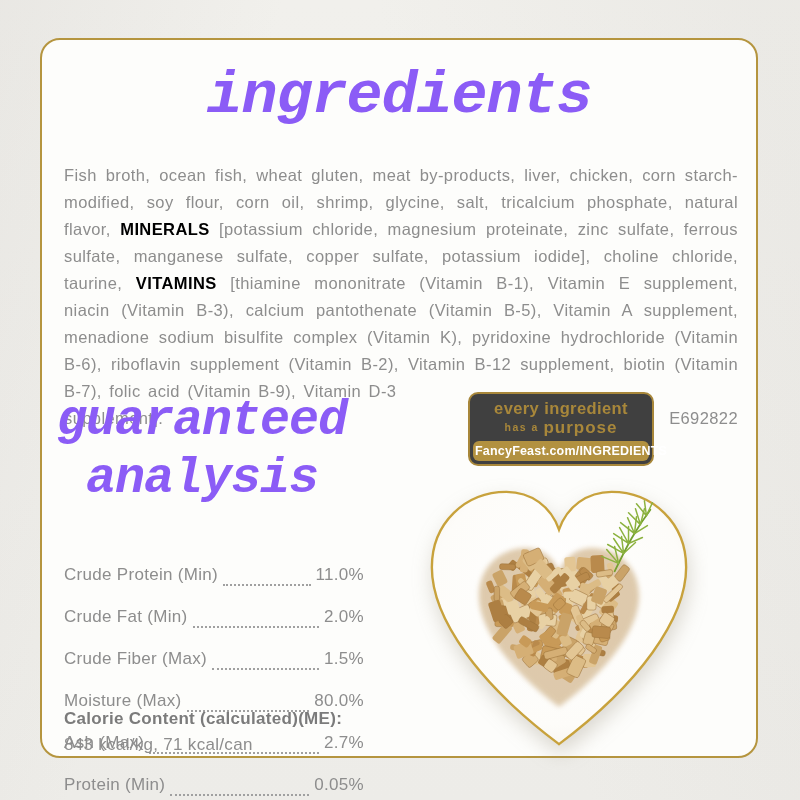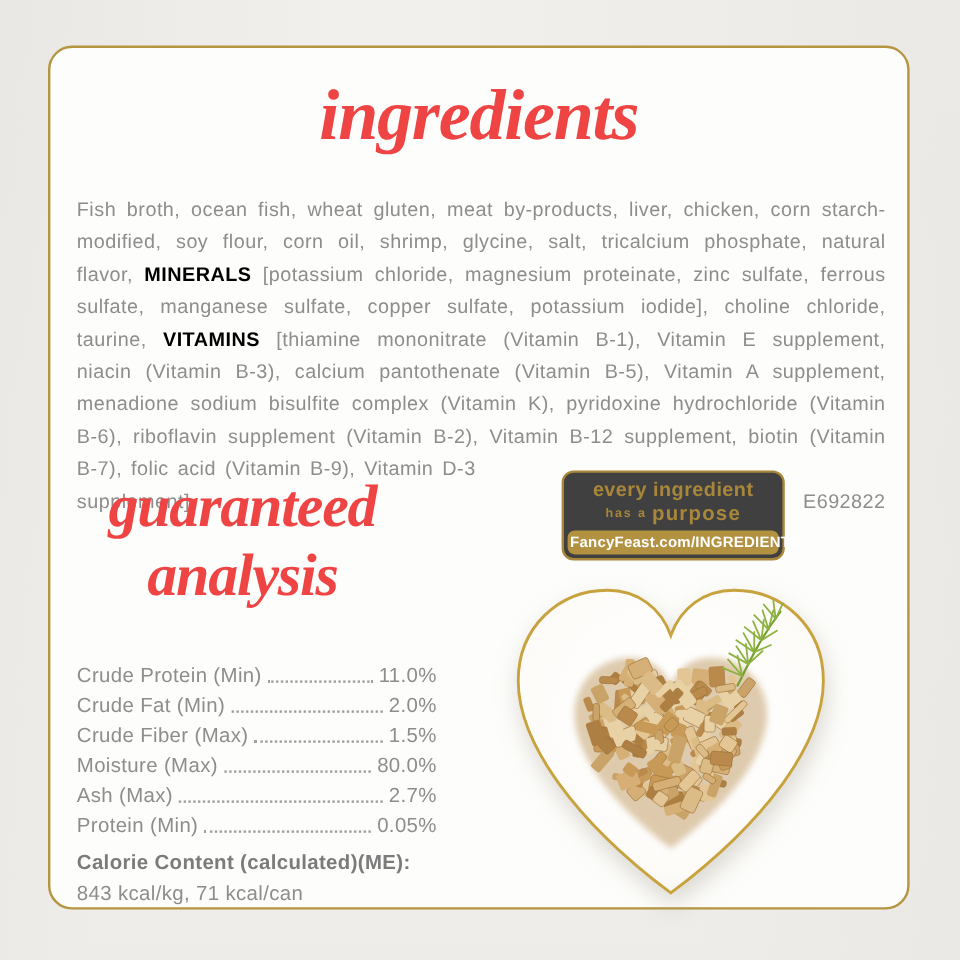--- a/index.html
+++ b/index.html
@@ -13,23 +13,23 @@
   }
   .card{
     position:absolute; left:40px; top:38px; width:718px; height:720px;
     box-sizing:border-box;
     background:#fdfdfb;
     border:2px solid #b5953f;
     border-radius:20px;
   }
   
   .script{
-    font-family:Liberation Serif, serif;
+    font-family:Liberation Mono, monospace;
     font-style:italic; font-weight:700;
-    color:#ef4444;
+    color:#8b5cf6;
   }
   .title{
     position:absolute; left:0; right:0; top:14px;
     text-align:center; font-size:60px; line-height:84px;
     letter-spacing:-1px;
   }
   
   .para-wrap{
     position:absolute; left:22px; top:122px; width:674px;
     color:#8d8d8d; font-size:16.5px; line-height:27px;
@@ -42,21 +42,21 @@
   .ga-heading{
     position:absolute; left:8px; top:352px; width:304px;
     text-align:center; font-size:50px; line-height:58px;
     letter-spacing:-1px;
   }
   
   .ga-table{
     position:absolute; left:22px; top:508px; width:300px;
     color:#8d8d8d; font-size:17px; letter-spacing:.3px;
   }
-  .ga-row{ display:flex; align-items:flex-end; height:25px; }
+  .ga-row{ display:flex; height:25px;margin-top:17px; }
   .ga-dots{ flex:1; border-bottom:2px dotted #a0a0a0; margin:0 5px 4px 5px; }
   
   .calorie{ position:absolute; left:22px; top:666px; width:320px; letter-spacing:.3px; }
   .calorie-h{ font-weight:bold; color:#7b7b7b; font-size:17px; line-height:26px; }
   .calorie-v{ color:#8d8d8d; font-size:17px; line-height:26px; }
   
   .badge{
     position:absolute; left:426px; top:352px; width:186px;
     box-sizing:border-box;
     border:2px solid #a8873a; border-radius:10px;

